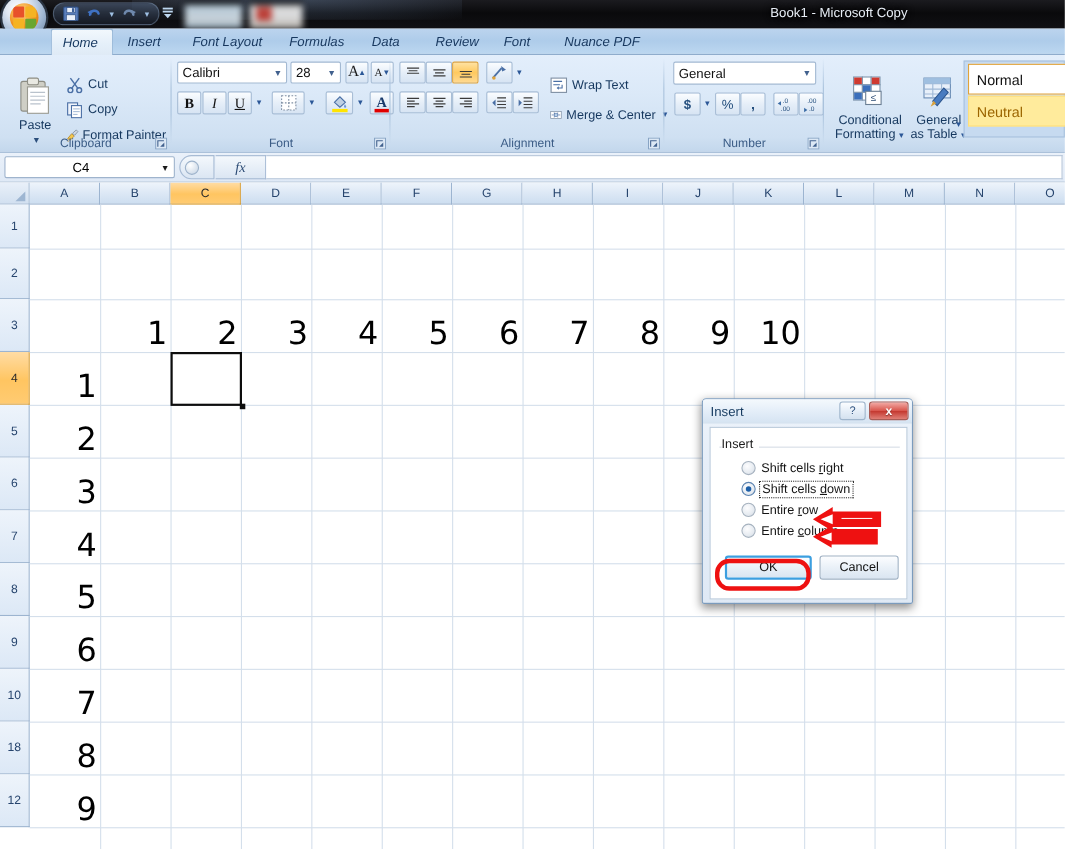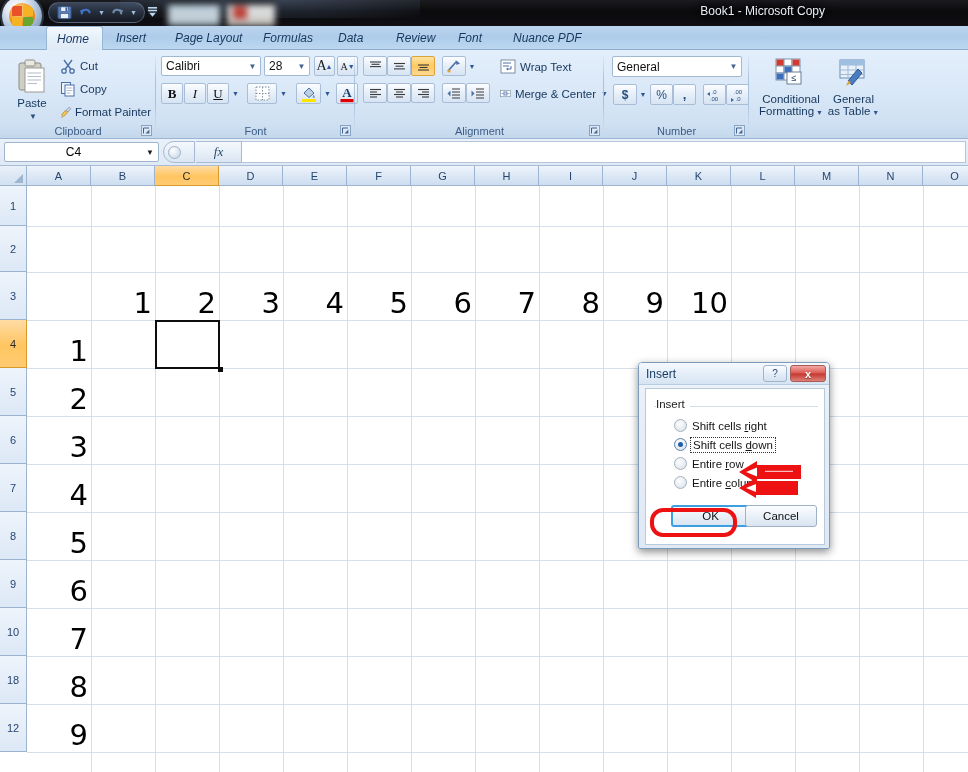--- a/index.html
+++ b/index.html
@@ -87,21 +87,21 @@
     background:linear-gradient(to bottom,#e3eefb 0%,#dbe9f8 40%,#cfe0f2 85%,#c3d7ec 100%);
     border-bottom:1px solid #9bb5d2;
   }
   .group{position:absolute;top:0;height:89px;}
   .group .sep{position:absolute;right:0;top:3px;width:1px;height:78px;
     background:linear-gradient(to bottom,rgba(255,255,255,0),#a9c2dc 35%,#a9c2dc 65%,rgba(255,255,255,0));}
   .glabel{position:absolute;bottom:2px;width:100%;text-align:center;font-size:11px;color:#3b5c86;}
   .dlg{position:absolute;bottom:3px;right:4px;width:11px;height:11px;}
   .dlg svg{display:block;}
 
-  .btn{position:absolute;border:1px solid transparent;border-radius:2px;}
+  .btn{position:absolute;border:1px solid transparent;border-radius:2px;margin-top:11px;}
   .lbl{font-size:11.5px;color:#15375e;white-space:nowrap;}
 
   
   .combo{
     position:absolute;background:#fff;border:1px solid #a3b9d2;
     border-radius:2px;display:flex;align-items:center;
     font-size:12px;color:#111;padding-left:4px;
   }
   .combo .cv{flex:1;overflow:hidden;white-space:nowrap;}
   .combo .ca{width:15px;text-align:center;color:#41618e;font-size:8px;}
@@ -223,21 +223,21 @@
   .radio-row .rl{font-size:11.5px;color:#141414;white-space:nowrap;}
   .radio-row .rl u{text-decoration:underline;}
   .radio-row.focus .rl{outline:1px dotted #333;outline-offset:1px;padding:0 1px;}
 
   .dbtn{
     position:absolute;height:22px;border:1px solid #9fb1c4;border-radius:3px;
     background:linear-gradient(to bottom,#fcfdff,#eaf1f8 48%,#dae5f1);
     display:flex;align-items:center;justify-content:center;
     font-size:11.5px;color:#111;
   }
-  .dbtn.default{border:2px solid #3c9fe0;margin-left:12px;}
+  .dbtn.default{border:2px solid #3c9fe0;}
 
   
   .ann{position:absolute;}
   #okring{
     position:absolute;left:650px;top:508px;width:87px;height:29px;
     border:4px solid #ee1111;border-radius:13px;
   }
 </style>
 </head>
 <body>
@@ -288,21 +288,21 @@
   <svg width="11" height="12" viewBox="0 0 12 13">
     <rect x="1" y="1" width="10" height="1.8" fill="#bcd6ef"></rect>
     <rect x="1" y="4" width="10" height="1.8" fill="#bcd6ef"></rect>
     <path d="M2.2 7.4 L9.8 7.4 L6 11.6 Z" fill="#bcd6ef"></path>
   </svg>
 </div>
 
 <div id="tabstrip">
   <div class="tab active" style="left:46px;width:57px;">Home</div>
   <div class="tab" style="left:106px;">Insert</div>
-  <div class="tab" style="left:165px;">Page Layout</div>
+  <div class="tab" style="left:165px;">Font Layout</div>
   <div class="tab" style="left:253px;">Formulas</div>
   <div class="tab" style="left:328px;">Data</div>
   <div class="tab" style="left:386px;">Review</div>
   <div class="tab" style="left:448px;">Font</div>
   <div class="tab" style="left:503px;">Nuance PDF</div>
 </div>
 
 <div id="ribbon">
 
   <div class="group" style="left:0;width:156px;">
@@ -651,20 +651,27 @@
         <rect x="1" y="1" width="24" height="5" fill="#9fbfe0"></rect>
         <path d="M9 22 L19 10 L23 14 L13 26 Z" fill="#4a7cc0" stroke="#2e5790"></path>
         <path d="M7 27 L9.5 21.5 L12 24 Z" fill="#d9a23c"></path>
       </svg>
       <div class="lbl" style="position:absolute;left:-2px;top:37px;width:59px;text-align:center;line-height:12px;">
         <span>General</span><br>
         <span>as Table</span><span style="font-size:7px;color:#2b5797;"> ▼</span>
       </div>
     </div>
 
+    <div style="position:absolute;left:127px;top:5px;width:92px;height:70px;background:#c6daf0;border:1px solid #a8c2de;">
+      <div style="position:absolute;left:3px;top:2px;width:92px;height:28px;background:#fff;border:1px solid #e0a33a;
+                  display:flex;align-items:center;padding-left:7px;font-size:13px;color:#111;">Normal</div>
+      <div style="position:absolute;left:3px;top:31px;width:92px;height:28px;background:#ffeb9c;border:1px solid #ffdf7c;
+                  display:flex;align-items:center;padding-left:7px;font-size:13px;color:#9c6500;">Neutral</div>
+      <div style="position:absolute;left:-9px;top:54px;font-size:7px;color:#2b5797;">▼</div>
+    </div>
   </div>
 </div>
 
 <div id="fbar">
   <div id="namebox">
     <span class="nv">C4</span>
     <span class="na">▼</span>
   </div>
   <div id="fsep">
       <div class="dot"></div>

